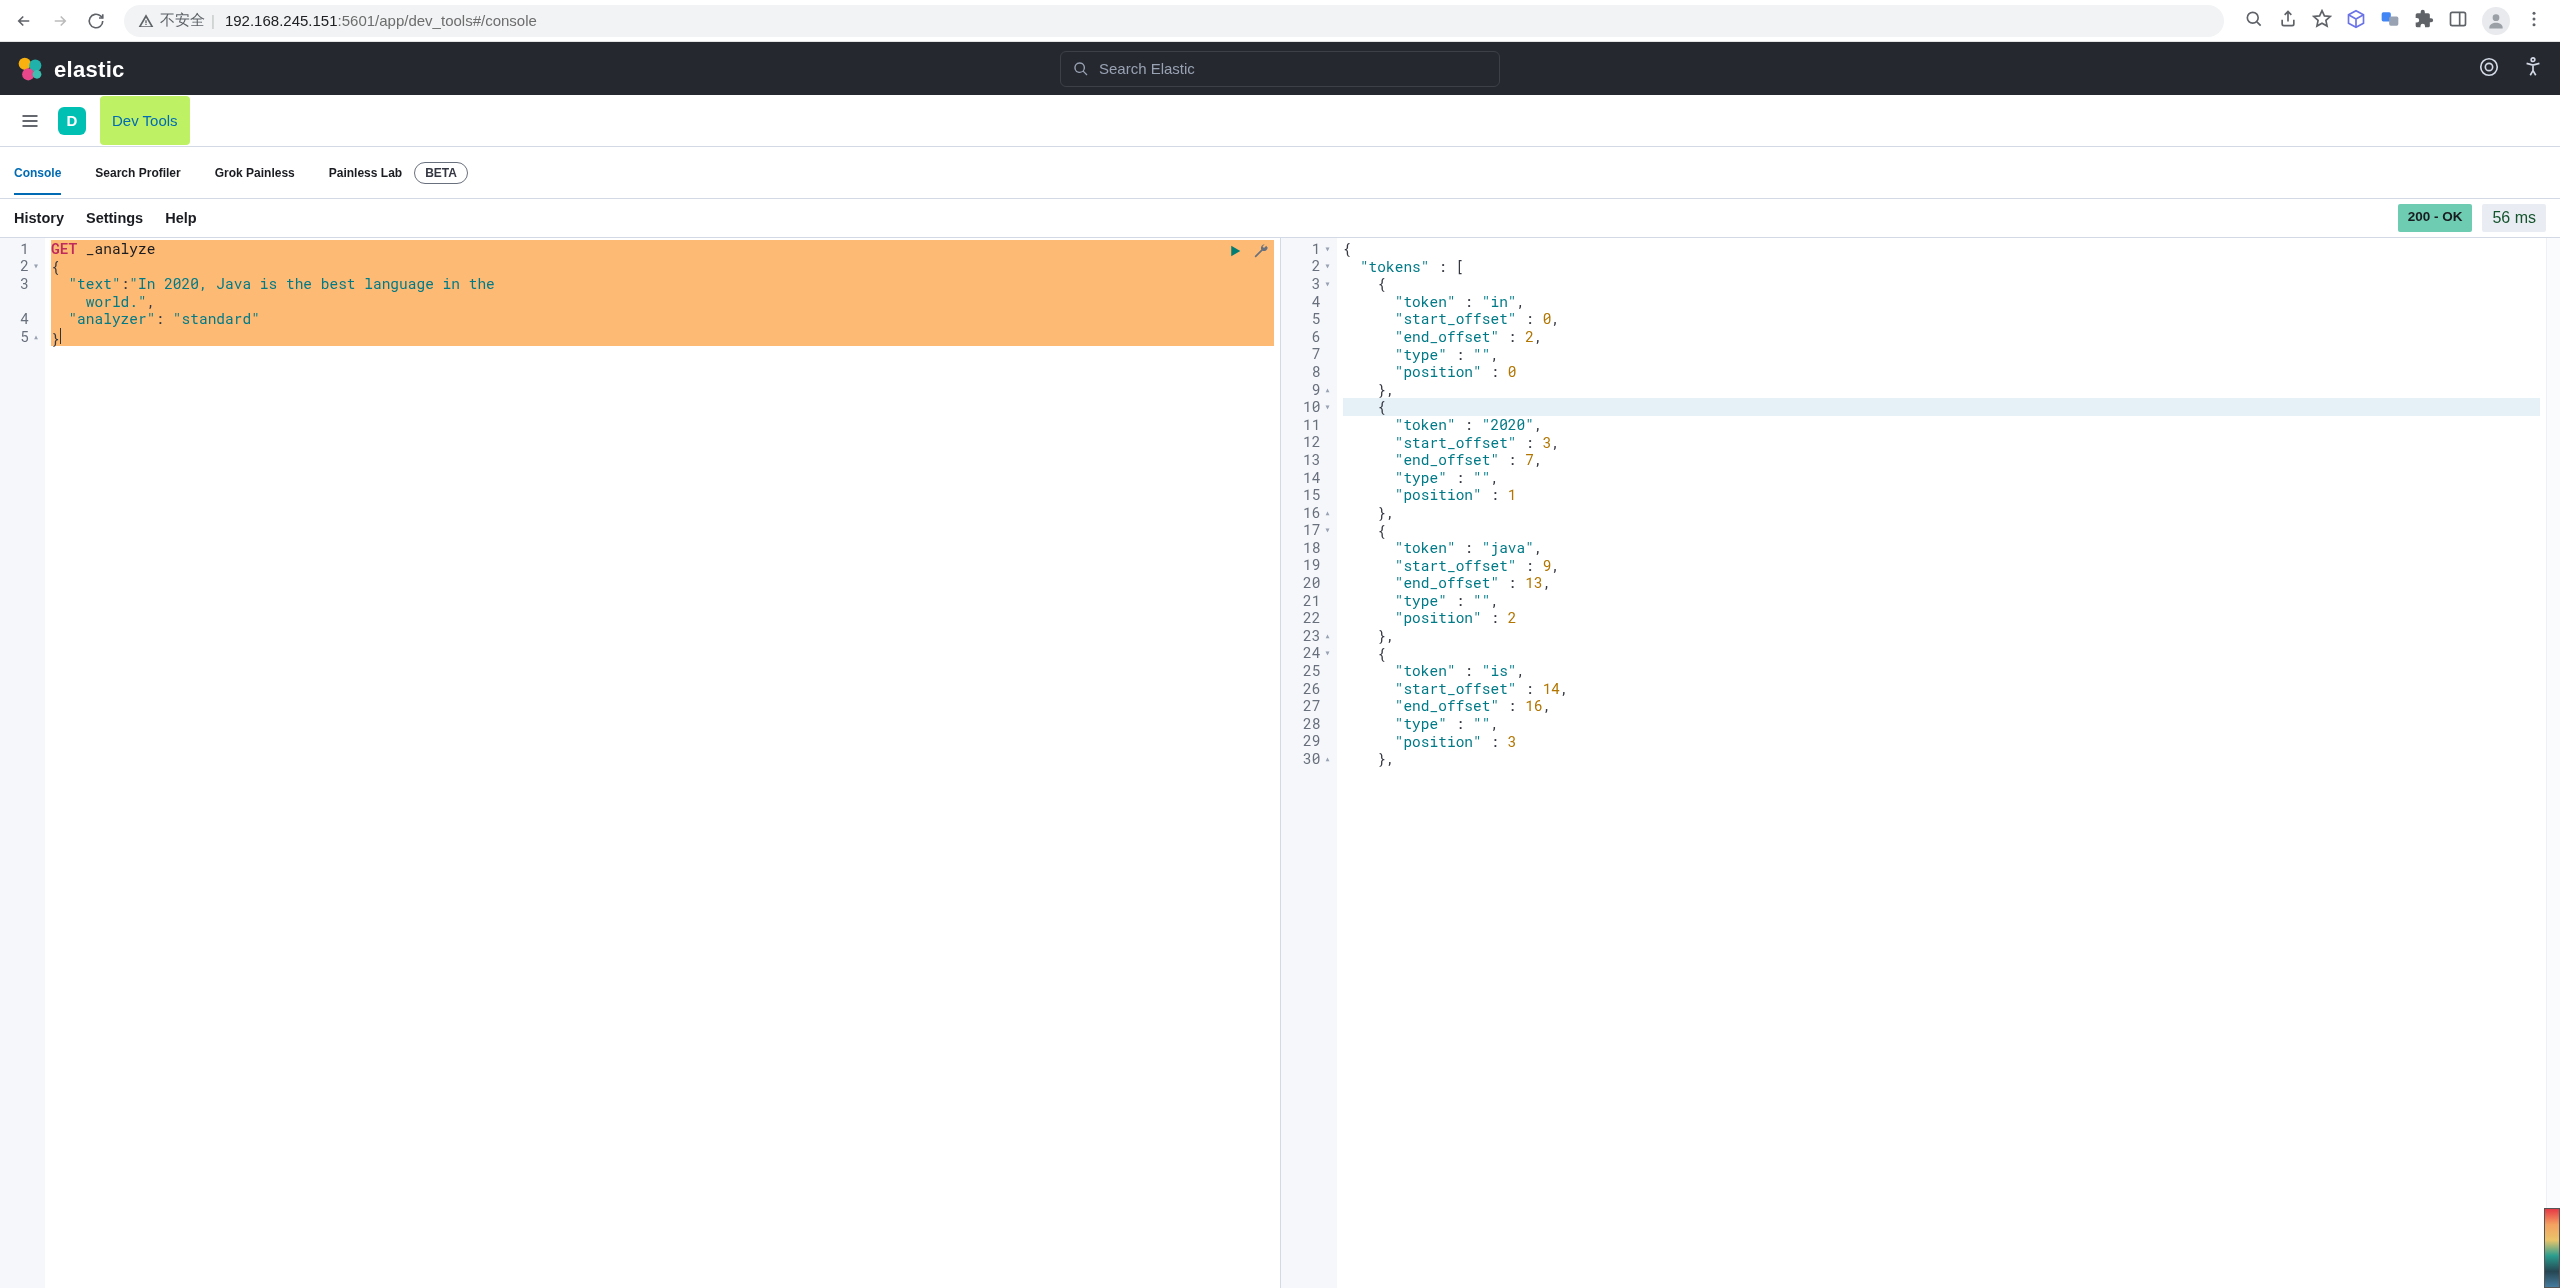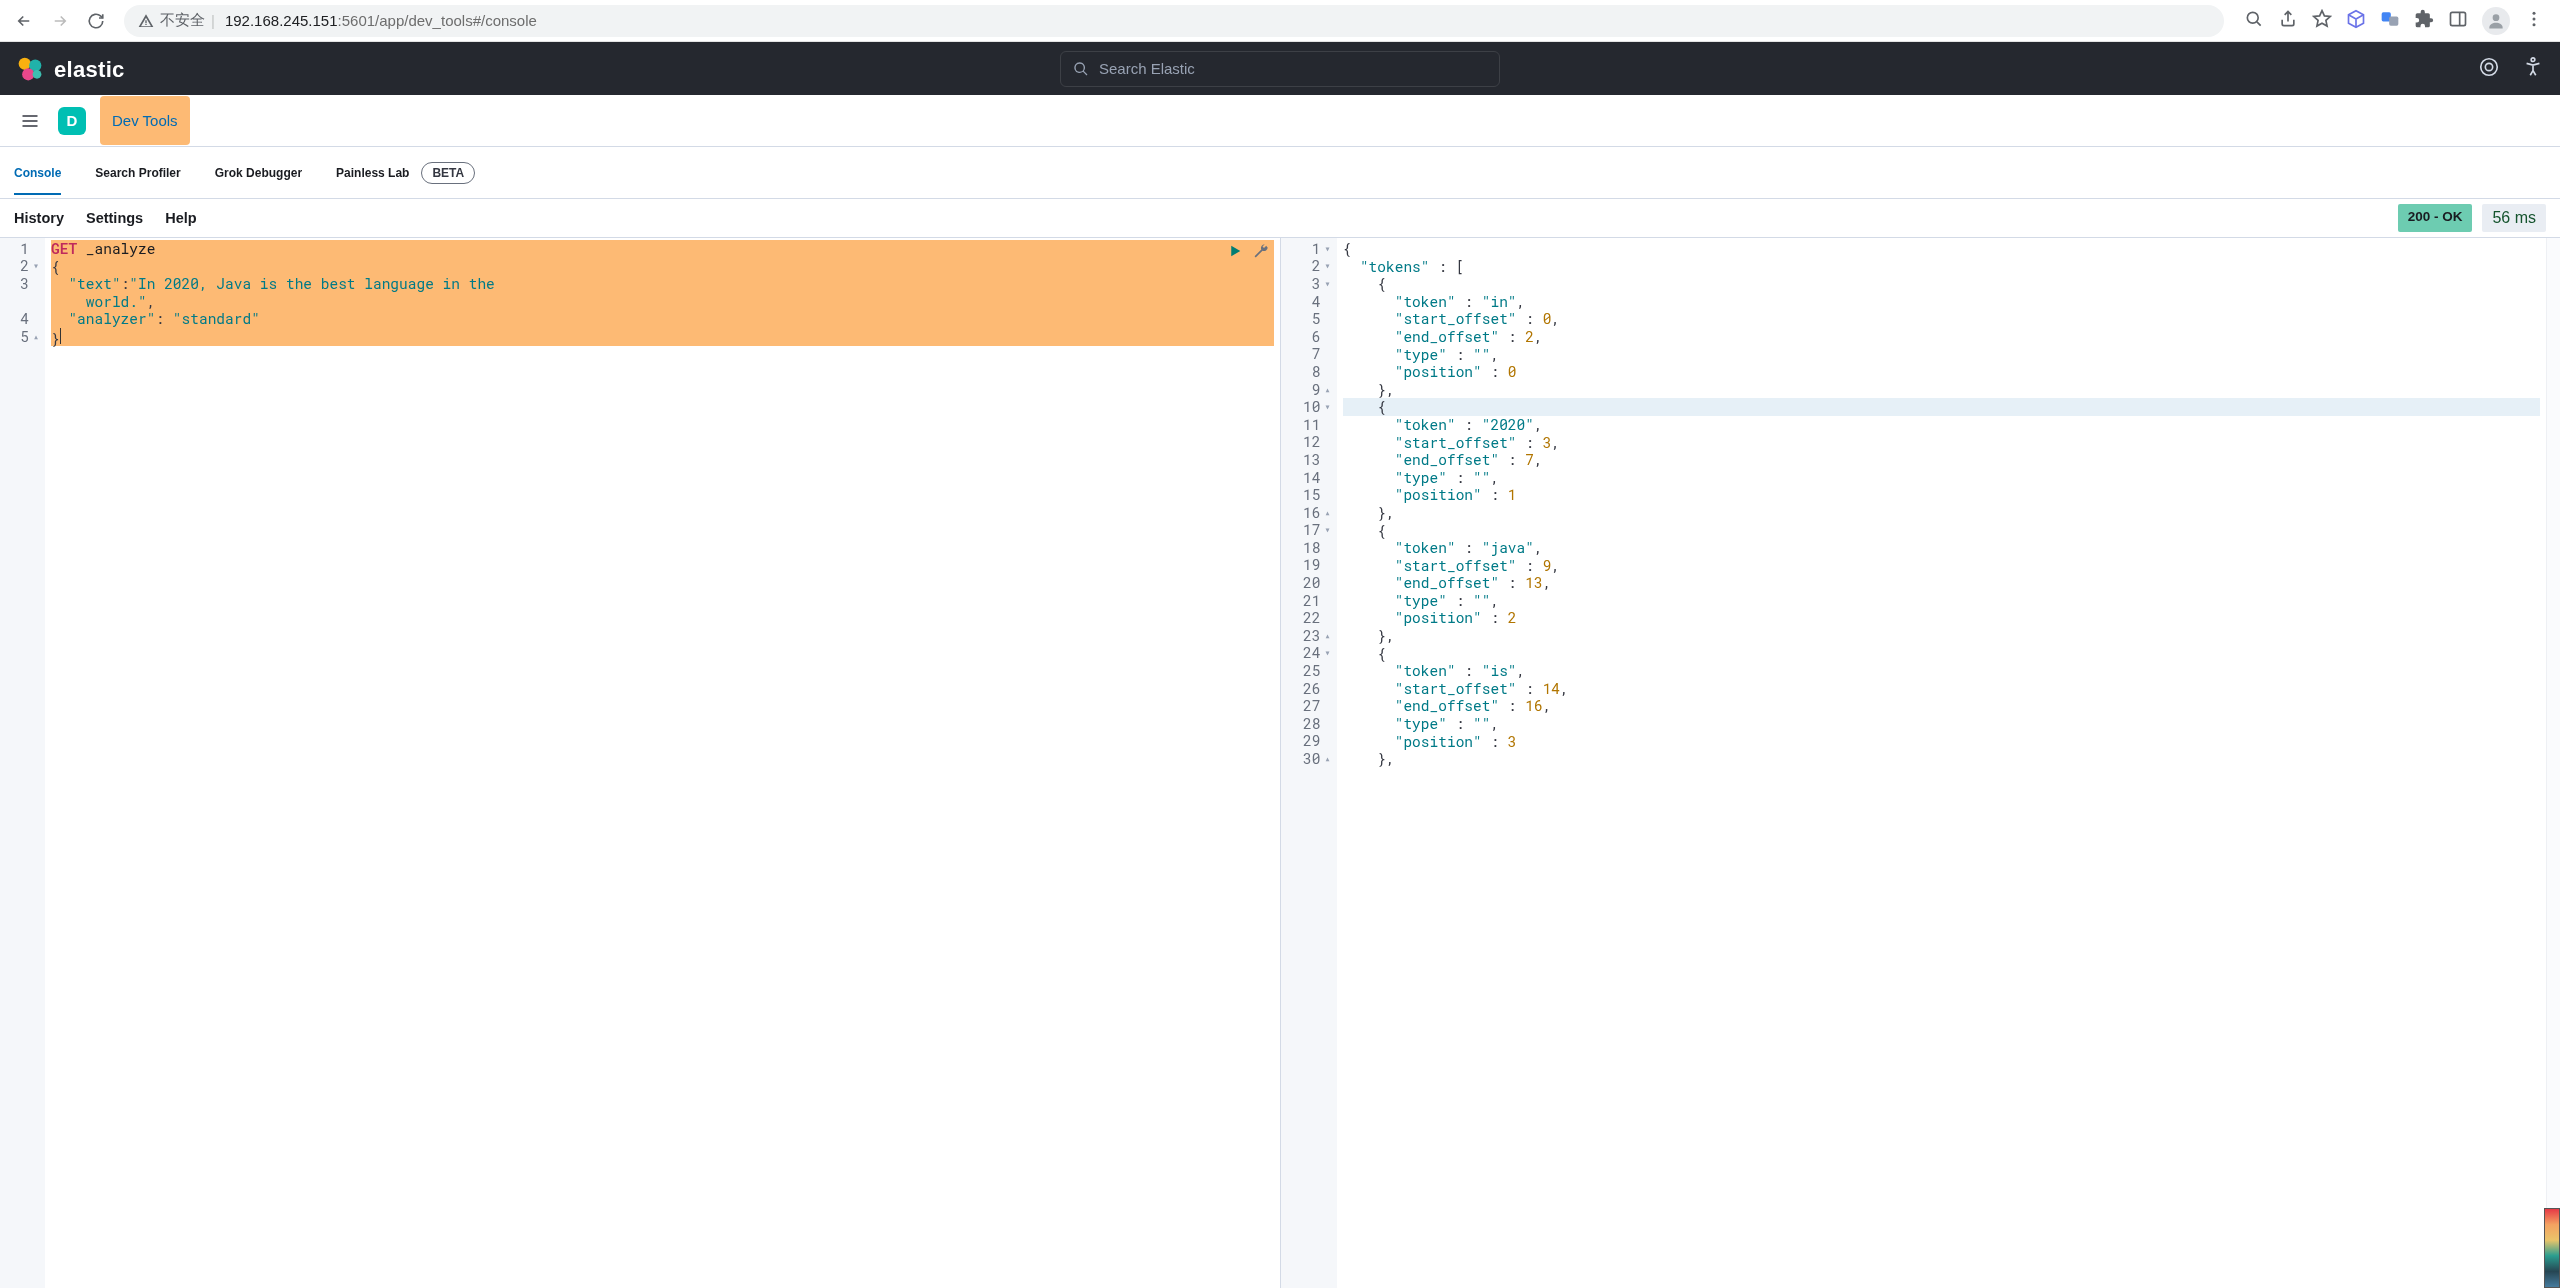--- a/index.html
+++ b/index.html
@@ -25,21 +25,21 @@
 .es-search { width: 440px; height: 36px; border: 1px solid #3d4046; border-radius: 6px; display: flex; align-items: center; padding: 0 12px; gap: 10px; margin-left: auto; margin-right: auto; position: absolute; left: 50%; transform: translateX(-50%); }
 .es-search svg { fill: #98a2b3; }
 .es-search-ph { color: #98a2b3; font-size: 15px; }
 .es-header-right { display: flex; align-items: center; gap: 22px; margin-left: auto; }
 .es-header-right svg { stroke: #d3dae6; fill: none; }
 
 
 .sub-header { height: 52px; background: #fff; border-bottom: 1px solid #d3dae6; display: flex; align-items: center; padding: 0 16px; gap: 14px; }
 .hamburger { width: 28px; height: 28px; display: flex; align-items: center; justify-content: center; cursor: pointer; }
 .space-badge { width: 28px; height: 28px; background: #00bfb3; border-radius: 6px; color: #fff; display: flex; align-items: center; justify-content: center; font-weight: 600; font-size: 15px; }
-.breadcrumb-chip { background: #fdba74; color: #006bb4; padding: 16px 12px; border-radius: 4px; font-size: 15px; font-weight: 500; }
+.breadcrumb-chip { background: #bef264; color: #006bb4; padding: 16px 12px; border-radius: 4px; font-size: 15px; font-weight: 500; }
 
 
 .tabs { height: 52px; display: flex; align-items: center; border-bottom: 1px solid #d3dae6; padding: 0 14px; gap: 34px; }
 .tab { font-size: 12px; font-weight: 700; color: #1a1c21; padding: 14px 0; cursor: pointer; position: relative; }
 .tab.active { color: #006bb4; }
 .tab.active::after { content: ""; position: absolute; bottom: -1px; left: 0; right: 0; height: 2px; background: #006bb4; }
 .beta-badge { font-size: 12px; font-weight: 700; border: 1px solid #69707d; border-radius: 14px; padding: 3px 10px; color: #343741; margin-left: -22px; }
 
 
 .toolbar { height: 39px; display: flex; align-items: center; padding: 0 14px; gap: 22px; background: #fff; border-bottom: 1px solid #d3dae6; }
@@ -178,21 +178,21 @@
     </div>
   <div class="space-badge">
       <span>D</span>
     </div>
   <div class="breadcrumb-chip"><span>Dev Tools</span></div>
 </div>
 
 <div class="tabs">
   <div class="tab active">Console</div>
   <div class="tab">Search Profiler</div>
-  <div class="tab">Grok Debugger</div>
+  <div class="tab">Grok Painless</div>
   <div class="tab">Painless Lab</div>
   <div class="beta-badge">BETA</div>
 </div>
 
 <div class="toolbar">
   <div class="toolbar-link">History</div>
   <div class="toolbar-link">Settings</div>
   <div class="toolbar-link">Help</div>
   <div class="toolbar-right">
     <div class="badge-ok">200 - OK</div>

